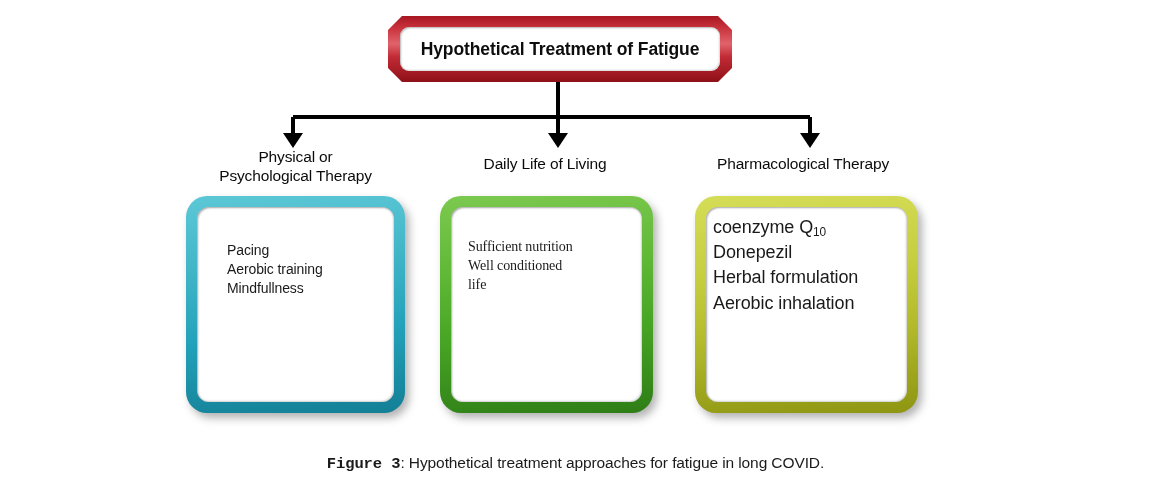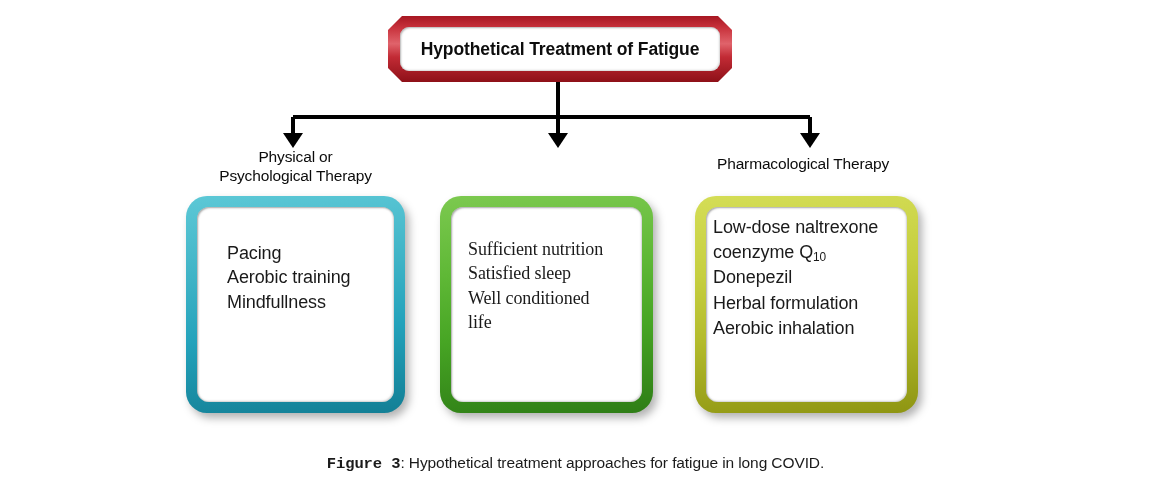--- a/index.html
+++ b/index.html
@@ -98,21 +98,21 @@
     height: 100%;
     background: #ffffff;
     border-radius: 12px;
     box-shadow: inset 1px 1px 2px rgba(110,110,110,0.6),
                 inset -1px -1px 2px rgba(165,165,165,0.5);
     box-sizing: border-box;
     padding: 34px 0 0 6px;
     overflow: hidden;
   }
   .item-list {
-    font-size: 18px;
+    font-size: 14px;
     color: #1a1a1a;
     line-height: 1.36;
     letter-spacing: -0.1px;
     white-space: nowrap;
   }
   .item-list .item { display: block; }
   .item-list .item sub {
     font-size: 0.66em;
     vertical-align: -0.22em;
   }
@@ -174,47 +174,46 @@
       <line x1="810" y1="117" x2="810" y2="134"></line>
     </g>
     <g fill="#000000" stroke="none">
       <polygon points="283,133 303,133 293,148"></polygon>
       <polygon points="548,133 568,133 558,148"></polygon>
       <polygon points="800,133 820,133 810,148"></polygon>
     </g>
   </svg>
 
   <div class="col-heading" id="heading-0">Physical or<br>Psychological Therapy</div>
+  <div class="col-heading" id="heading-1">Daily Life of Living</div>
   <div class="col-heading" id="heading-2">Pharmacological Therapy</div>
 
   <div class="cat-box" id="box-0">
     <div class="box-inner">
       <div class="item-list" id="items-0">
           <span class="item">Pacing</span>
           <span class="item">Aerobic training</span>
           <span class="item">Mindfullness</span>
         </div>
     </div>
   </div>
 
   <div class="cat-box" id="box-1">
     <div class="box-inner">
       <div class="item-list" id="items-1">
           <span class="item">Sufficient nutrition</span>
-          <span class="item">Satisfied sleep</span>
           <span class="item">Well conditioned</span>
           <span class="item">life</span>
         </div>
     </div>
   </div>
 
   <div class="cat-box" id="box-2">
     <div class="box-inner">
       <div class="item-list" id="items-2">
-          <span class="item">Low-dose naltrexone</span>
           <span class="item">coenzyme Q<sub>10</sub></span>
           <span class="item">Donepezil</span>
           <span class="item">Herbal formulation</span>
           <span class="item">Aerobic inhalation</span>
         </div>
     </div>
   </div>
 
   <div class="caption">
     <span class="caption-label">Figure 3</span><span>: Hypothetical treatment approaches for fatigue in long COVID.</span>

